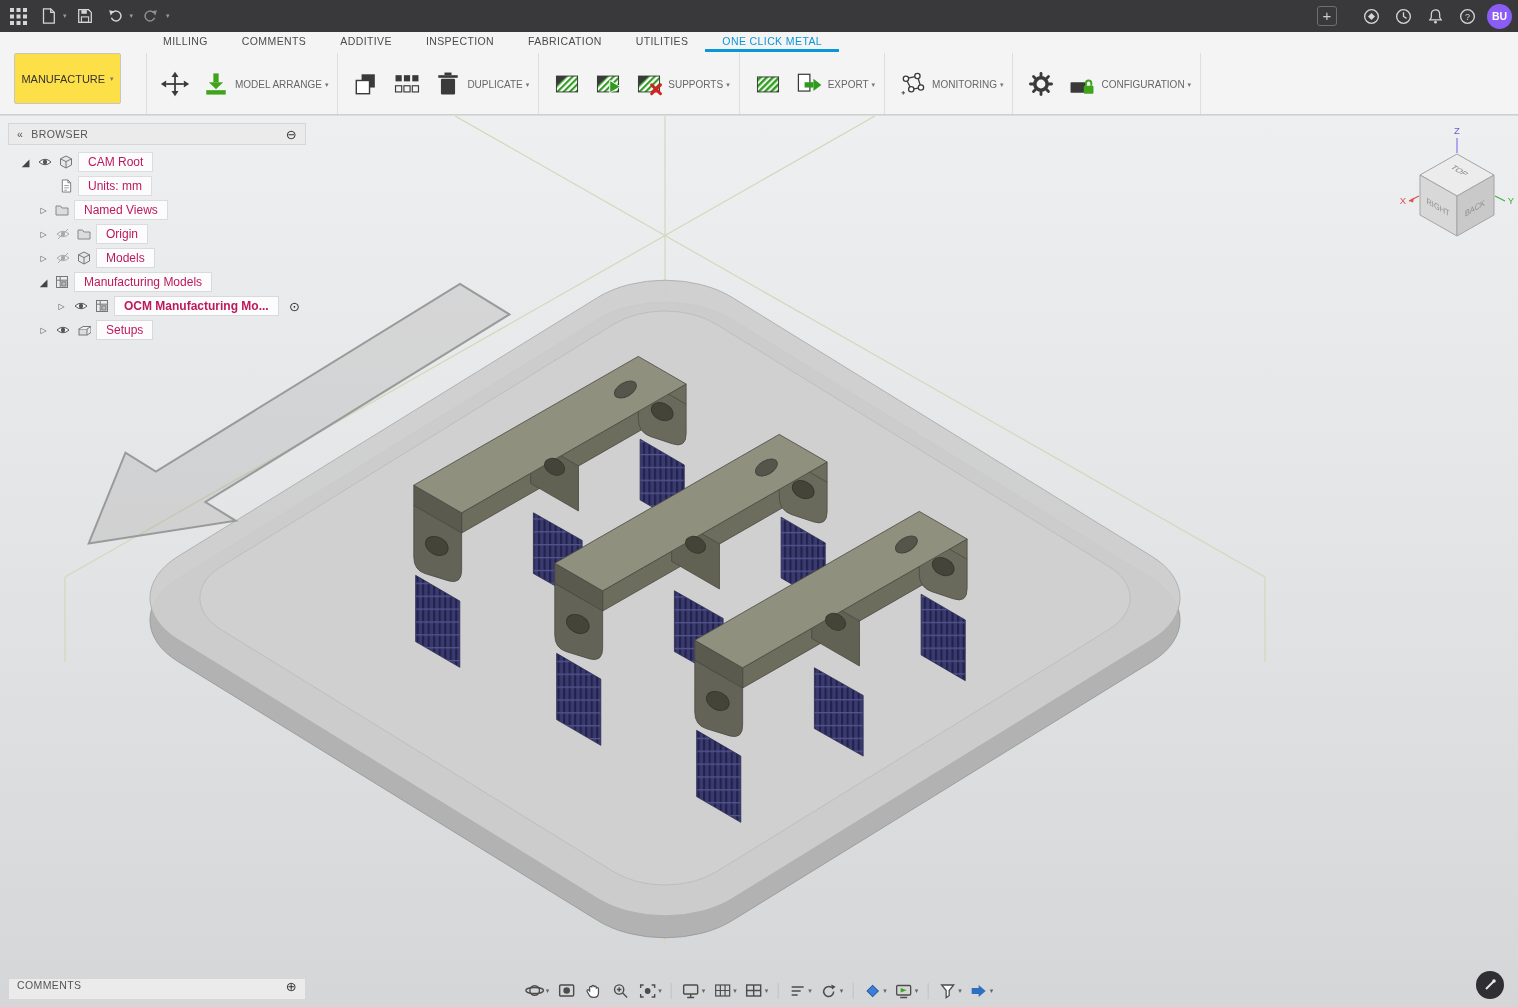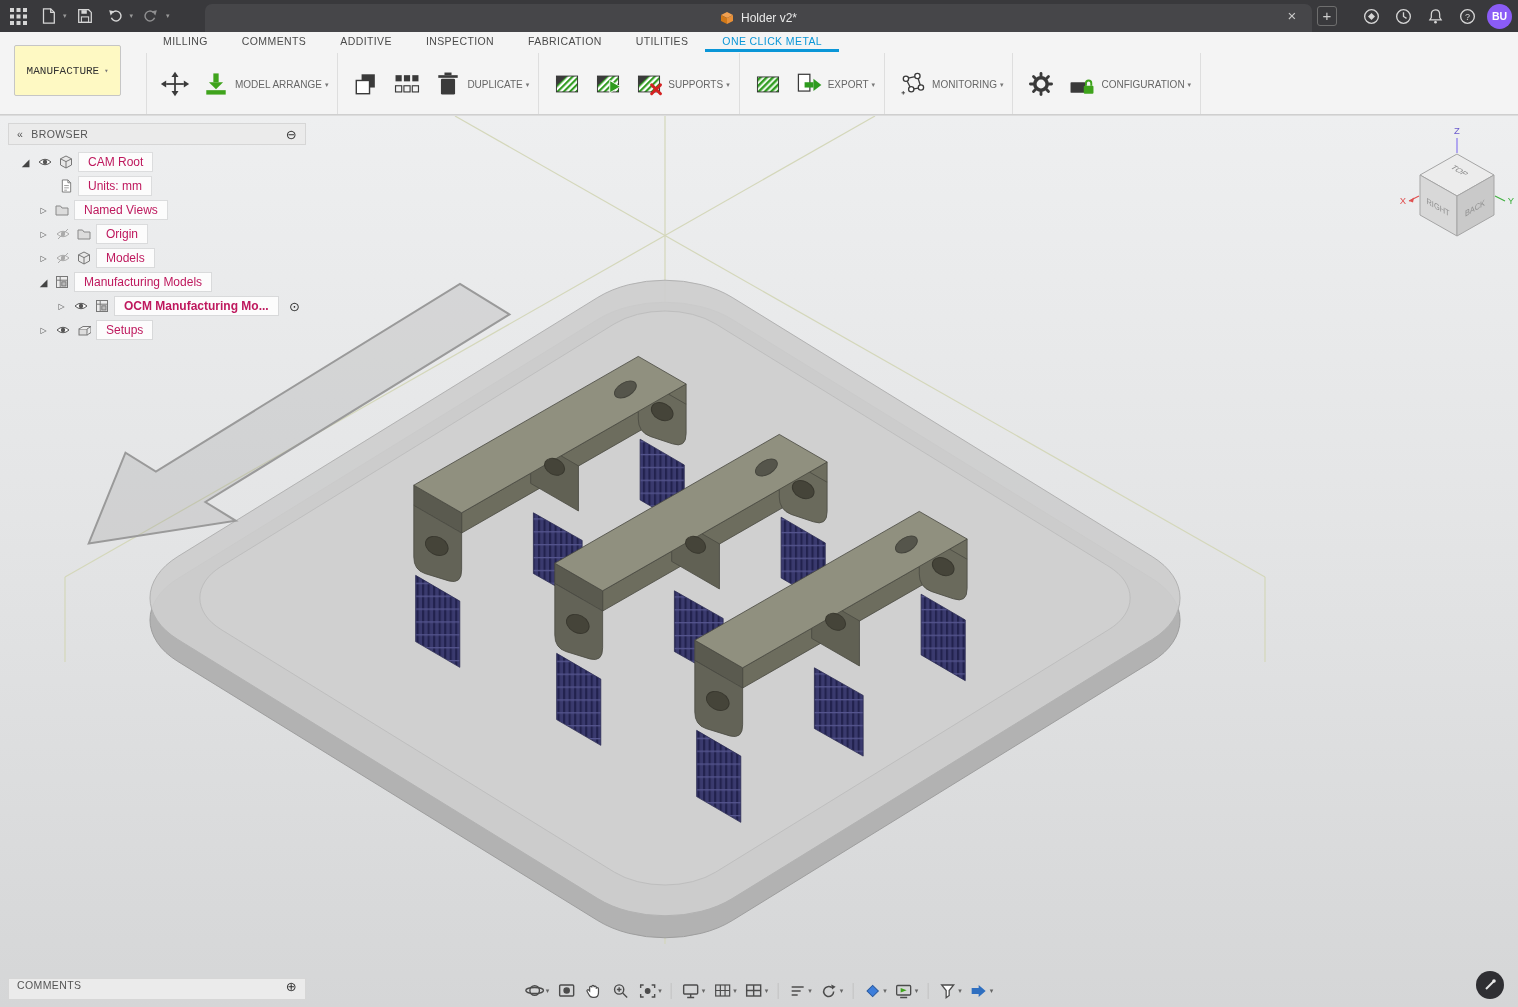--- a/index.html
+++ b/index.html
@@ -15,22 +15,22 @@
     border-radius:7px 7px 0 0;display:flex;align-items:center;justify-content:center;color:#e9e9e9;font-size:12px;gap:7px;}
   .doc-close{position:absolute;right:10px;top:3px;color:#c9c9c9;font-size:15px;width:20px;text-align:center;}
   .plus-btn{position:absolute;left:1317px;top:6px;width:20px;height:20px;border:1px solid #6e6e6e;border-radius:3px;
     color:#cfcfcf;font-size:15px;line-height:17px;text-align:center;}
   .tb-right{position:absolute;right:6px;top:3px;height:26px;display:flex;align-items:center;gap:8px;}
   .avatar{width:25px;height:25px;border-radius:50%;background:#8b5cf6;color:#fff;font-size:10.5px;font-weight:bold;
     display:flex;align-items:center;justify-content:center;}
 
   
   #ribbon{position:absolute;top:32px;left:0;right:0;height:83px;background:#f4f4f4;border-bottom:1px solid #cfcfcf;z-index:40;}
-  #wsbtn{position:absolute;left:14px;top:13px;width:107px;height:51px;background:#fef9c3;border:1px solid #c6c6c6;border-radius:2px;
-    display:flex;align-items:center;justify-content:center;font-size:11px;color:#333;gap:5px;font-family:Liberation Mono, monospace;}
+  #wsbtn{position:absolute;left:14px;top:21px;width:107px;height:51px;background:#fde047;border:1px solid #c6c6c6;border-radius:2px;
+    display:flex;align-items:center;justify-content:center;font-size:11px;color:#333;gap:5px;}
   .rtabs{margin-left:146px;height:21px;display:flex;align-items:flex-start;}
   .rtab{padding:3px 17px 2px 17px;font-size:10.5px;letter-spacing:.4px;color:#4a4a4a;border-bottom:3px solid transparent;}
   .rtab.active{color:#0a96d7;border-bottom-color:#0a96d7;}
   .rtools{margin-left:146px;height:61px;display:flex;}
   .rgroup{display:flex;flex-direction:row;align-items:center;justify-content:flex-start;padding:1px 9px 0 9px;border-right:1px solid #dedede;}
   .rgroup:first-child{border-left:1px solid #dedede;}
   .ricons{display:flex;align-items:center;height:42px;gap:3px;}
   .ribtn{width:38px;height:38px;display:flex;align-items:center;justify-content:center;border-radius:2px;}
   .rlabel{font-size:10px;color:#666;margin-top:1px;display:flex;gap:3px;align-items:center;white-space:nowrap;}
   .caret{font-size:7px;color:#777;}
@@ -109,29 +109,20 @@
     <span class="tb-caret">▾</span>
     <div class="tb-ico">
       <svg width="18" height="18" viewBox="0 0 20 20" opacity="0.55">
           <path d="M14,12 a5.5,5.5 0 1 1 -1.4,-6" fill="none" stroke="#d6d6d6" stroke-width="1.6"></path>
           <polygon points="16.5,3.5 11,4.8 14.8,9.5" fill="#d6d6d6"></polygon>
         </svg>
     </div>
     <span class="tb-caret">▾</span>
   </div>
 
-  <div class="doc-tab">
-    <svg width="14" height="14" viewBox="0 0 14 14">
-        <polygon points="7,1 13,4 7,7 1,4" fill="#f0a050"></polygon>
-        <polygon points="1,4 7,7 7,13 1,10" fill="#d07818"></polygon>
-        <polygon points="7,7 13,4 13,10 7,13" fill="#e89038"></polygon>
-      </svg>
-    <span>Holder v2*</span>
-    <span class="doc-close">×</span>
-  </div>
 
   <div class="plus-btn">+</div>
 
   <div class="tb-right">
     <div class="tb-ico">
       <svg width="19" height="19" viewBox="0 0 20 20">
           <circle cx="10" cy="10" r="7.2" fill="none" stroke="#d6d6d6" stroke-width="1.4"></circle>
           <rect x="7.4" y="7.4" width="5.2" height="5.2" transform="rotate(45 10 10)" fill="#d6d6d6"></rect>
         </svg>
     </div>

